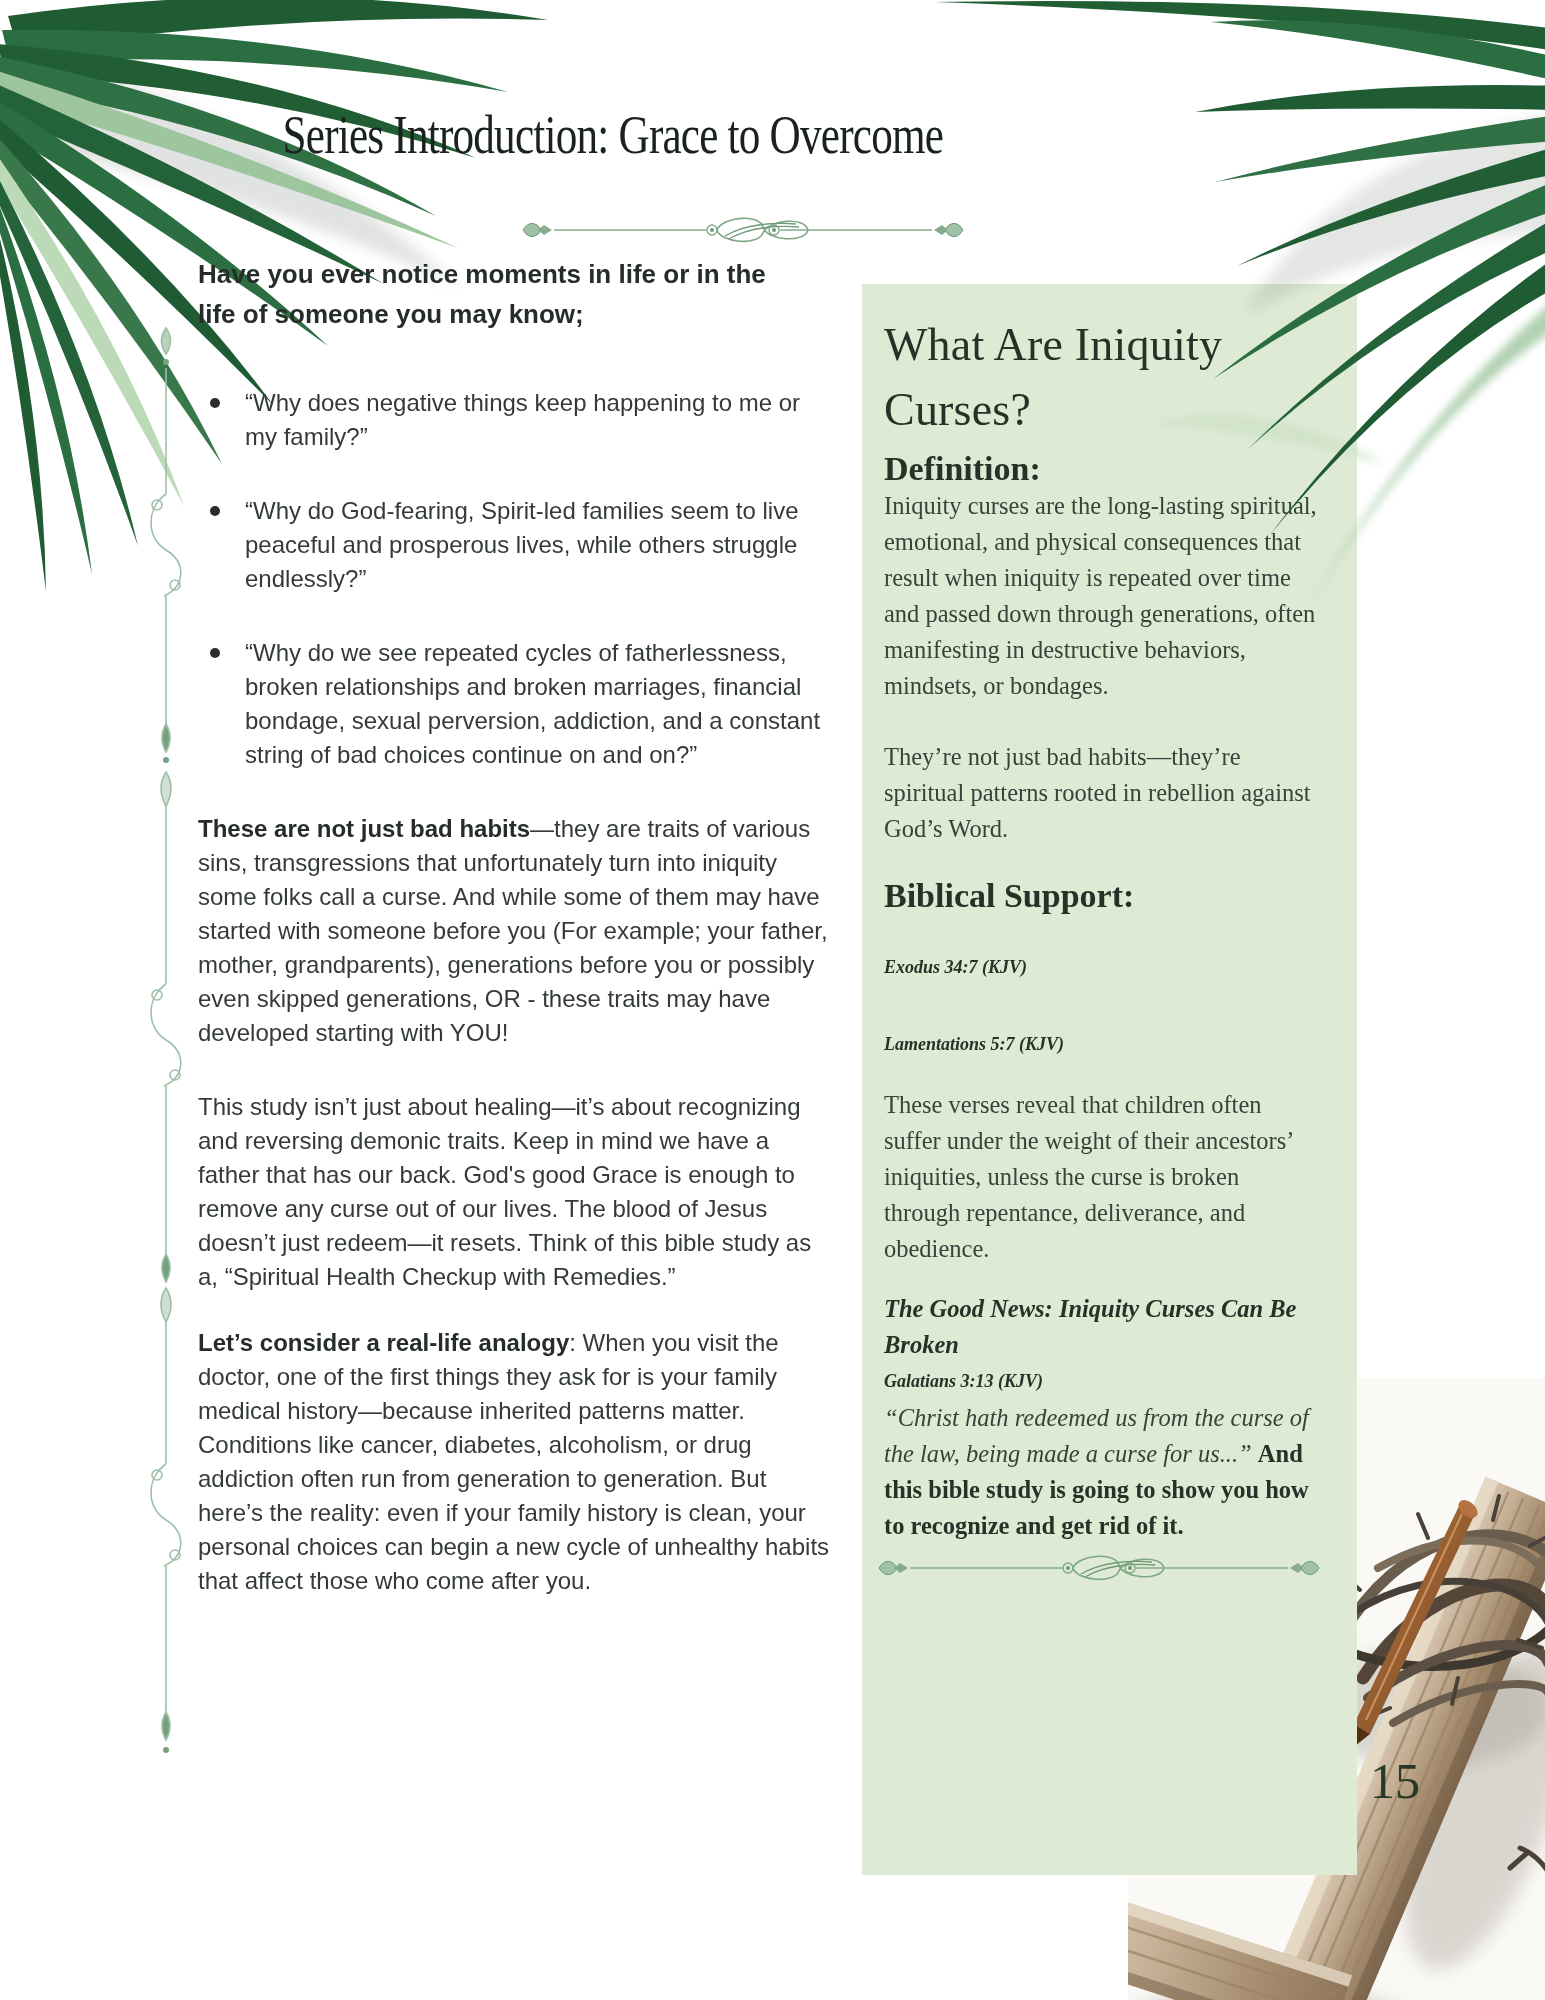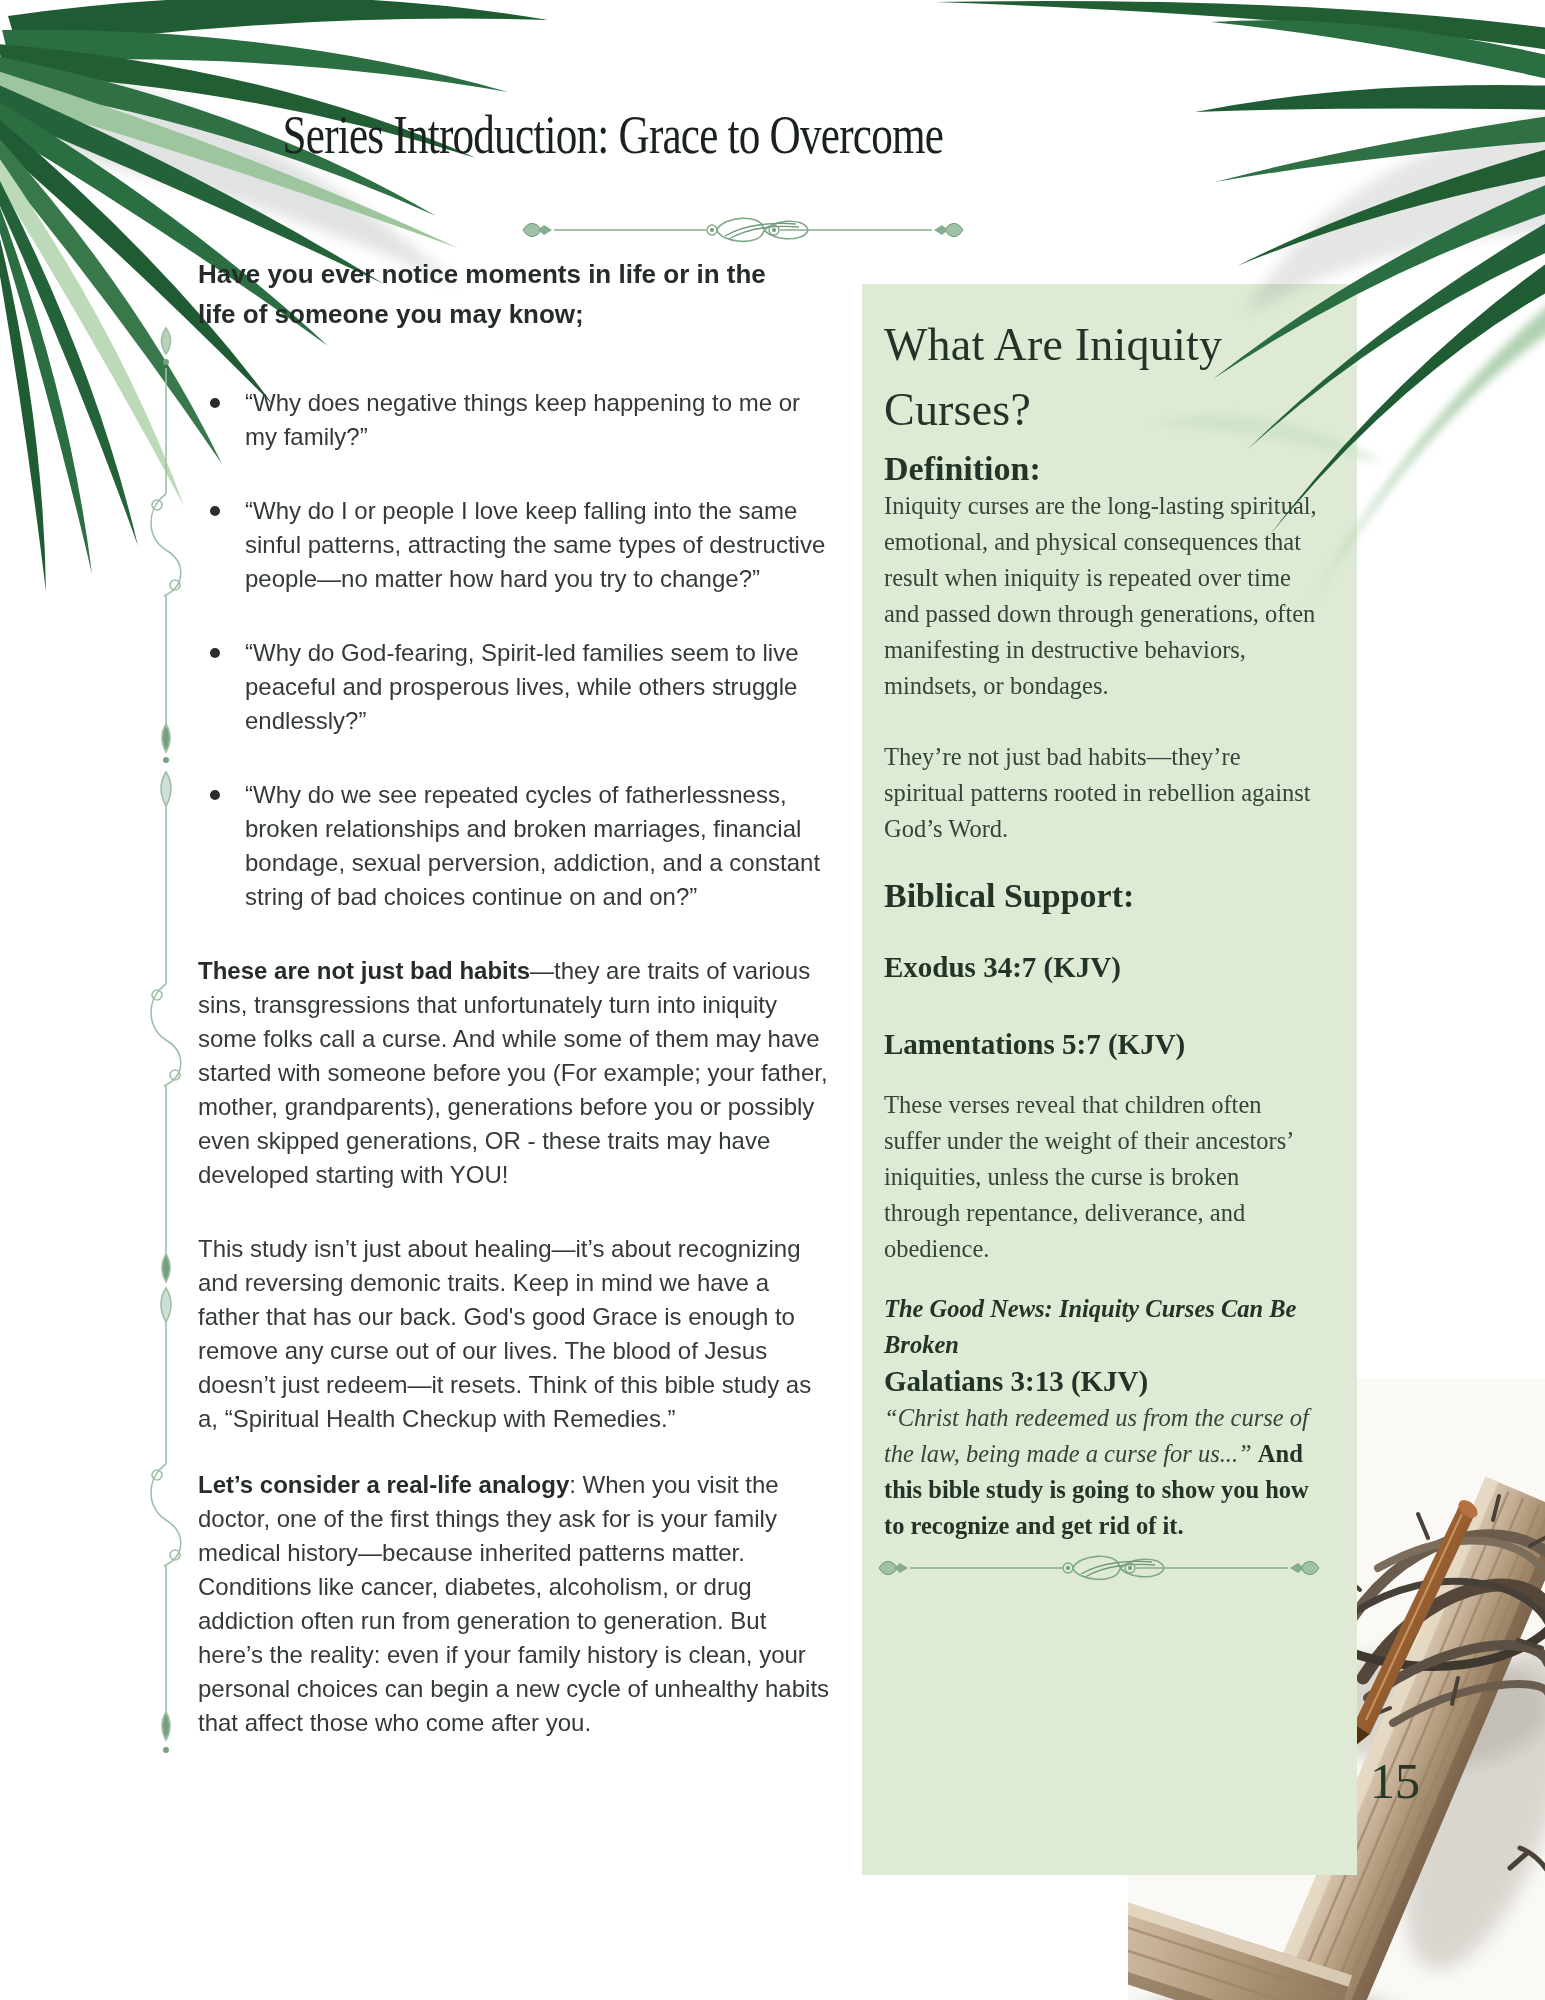--- a/index.html
+++ b/index.html
@@ -32,21 +32,21 @@
   
   .sidebar{position:absolute;left:862px;top:284px;width:495px;height:1591px;background:#dfead5;
       z-index:2;box-sizing:border-box;padding:28px 36px 0 22px;
       font-family:"Liberation Serif","DejaVu Serif",serif;color:#31453a;font-size:24.5px;line-height:36px;}
   .sb-heading{font-size:46px;line-height:65px;color:#20331f;color:#223327;letter-spacing:.2px;margin:0;font-weight:400;}
   .sb-label{font-weight:700;color:#223327;font-size:34px;line-height:38px;}
   .lbl-def{margin-top:8px;}
   .sb-def{}
   .sb-note{margin-top:35px;}
   .lbl-support{margin-top:30px;}
-  .verse-ref{font-weight:700;color:#223327;font-size:29px;line-height:37px;}
+  .verse-ref{font-weight:700;font-style:italic;color:#223327;font-size:18px;line-height:37px;}
   .ref1{margin-top:34px;}
   .ref2{margin-top:40px;}
   .verse{font-style:italic;}
   .expl{margin-top:24px;}
   .goodnews{margin-top:24px;font-weight:700;font-style:italic;color:#223327;line-height:36px;}
   .verse3 .final-bold{font-weight:700;font-style:normal;color:#223327;}
   .sb-divider{margin-top:6px;margin-left:-8px;}
   
   .page-number{position:absolute;left:1370px;top:1752px;z-index:4;
       font-family:"Liberation Serif","DejaVu Serif",serif;font-size:50px;color:#273829;}
@@ -213,24 +213,20 @@
   <div class="leftcol">
     <div class="intro">Have you ever notice moments in life or in the life of someone you may know;</div>
 
     <ul class="questions">
       <li>
         <span class="bullet"></span>
         <span>“Why does negative things keep happening to me or my family?”</span>
       </li>
       <li>
         <span class="bullet"></span>
-        <span>“Why do I or people I love keep falling into the same sinful patterns, attracting the same types of destructive people—no matter how hard you try to change?”</span>
-      </li>
-      <li>
-        <span class="bullet"></span>
         <span>“Why do God-fearing, Spirit-led families seem to live peaceful and prosperous lives, while others struggle endlessly?”</span>
       </li>
       <li>
         <span class="bullet"></span>
         <span>“Why do we see repeated cycles of fatherlessness, broken relationships and broken marriages, financial bondage, sexual perversion, addiction, and a constant string of bad choices continue on and on?”</span>
       </li>
     </ul>
 
     <p class="para p1"><span class="blead">These are not just bad habits</span><span>—they are traits of various sins, transgressions that unfortunately turn into iniquity some folks call a curse. And while some of them may have started with someone before you (For example; your father, mother, grandparents), generations before you or possibly even skipped generations, OR - these traits may have developed starting with YOU!</span></p>
 

